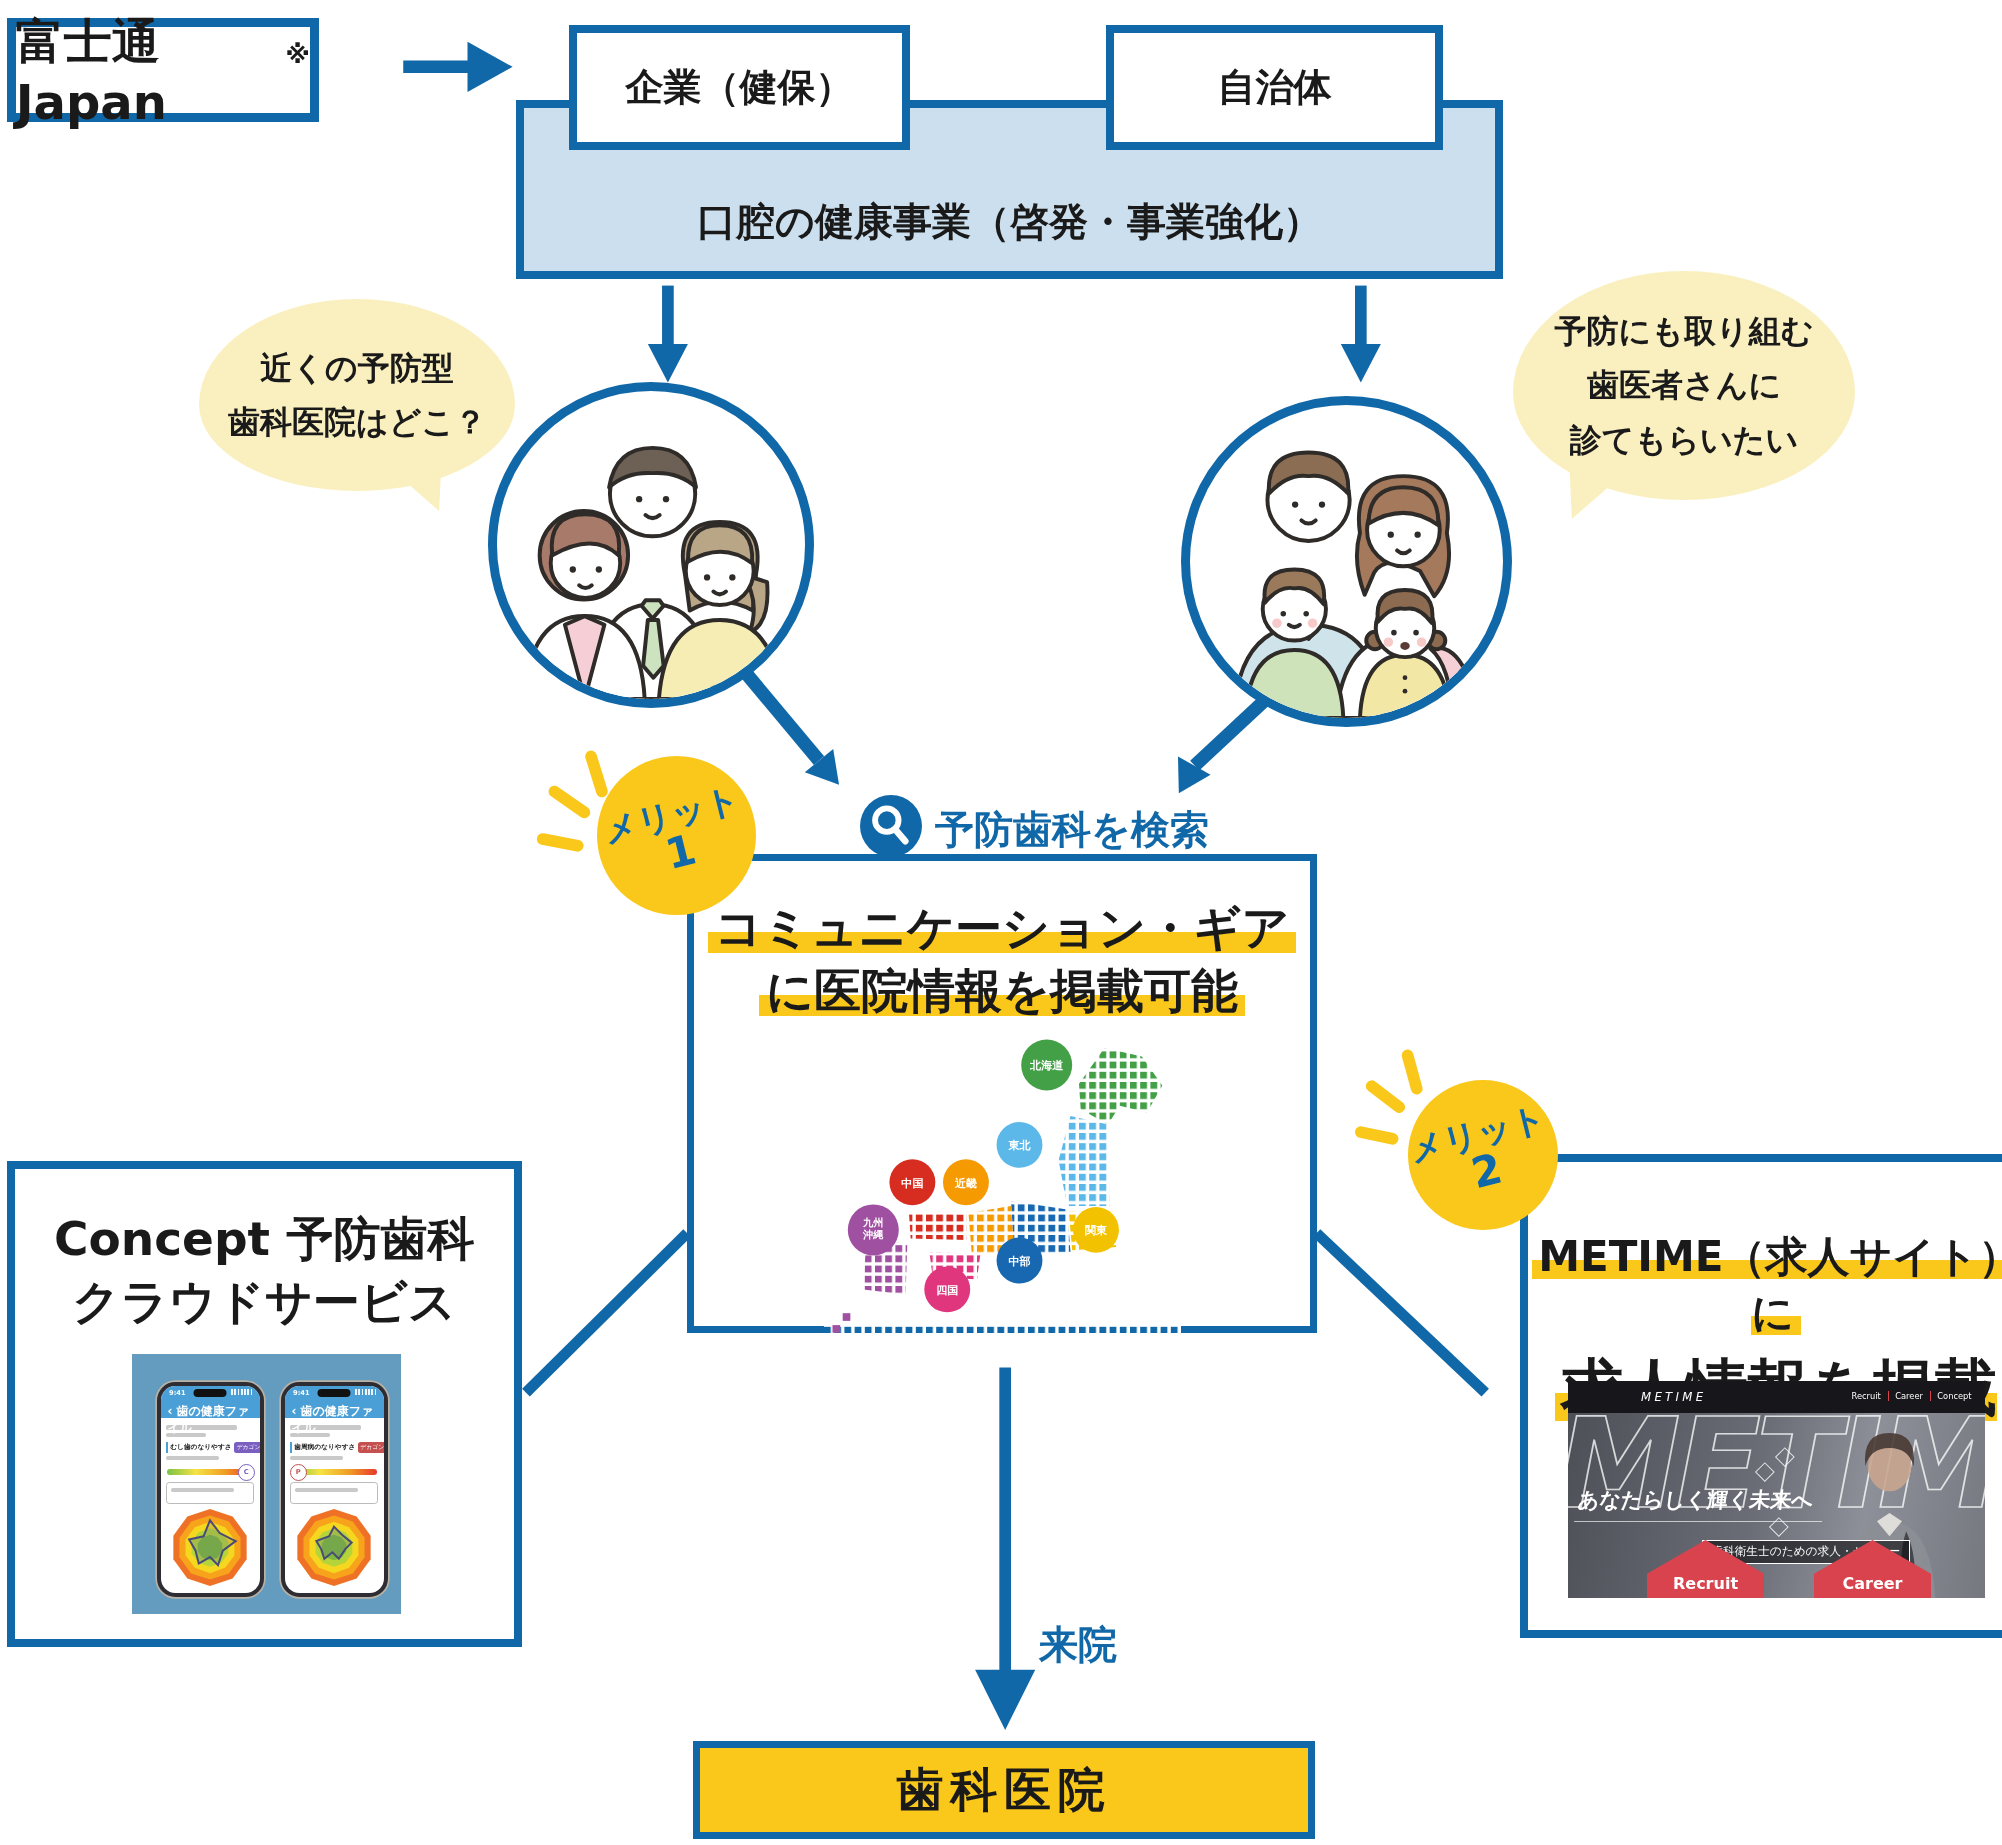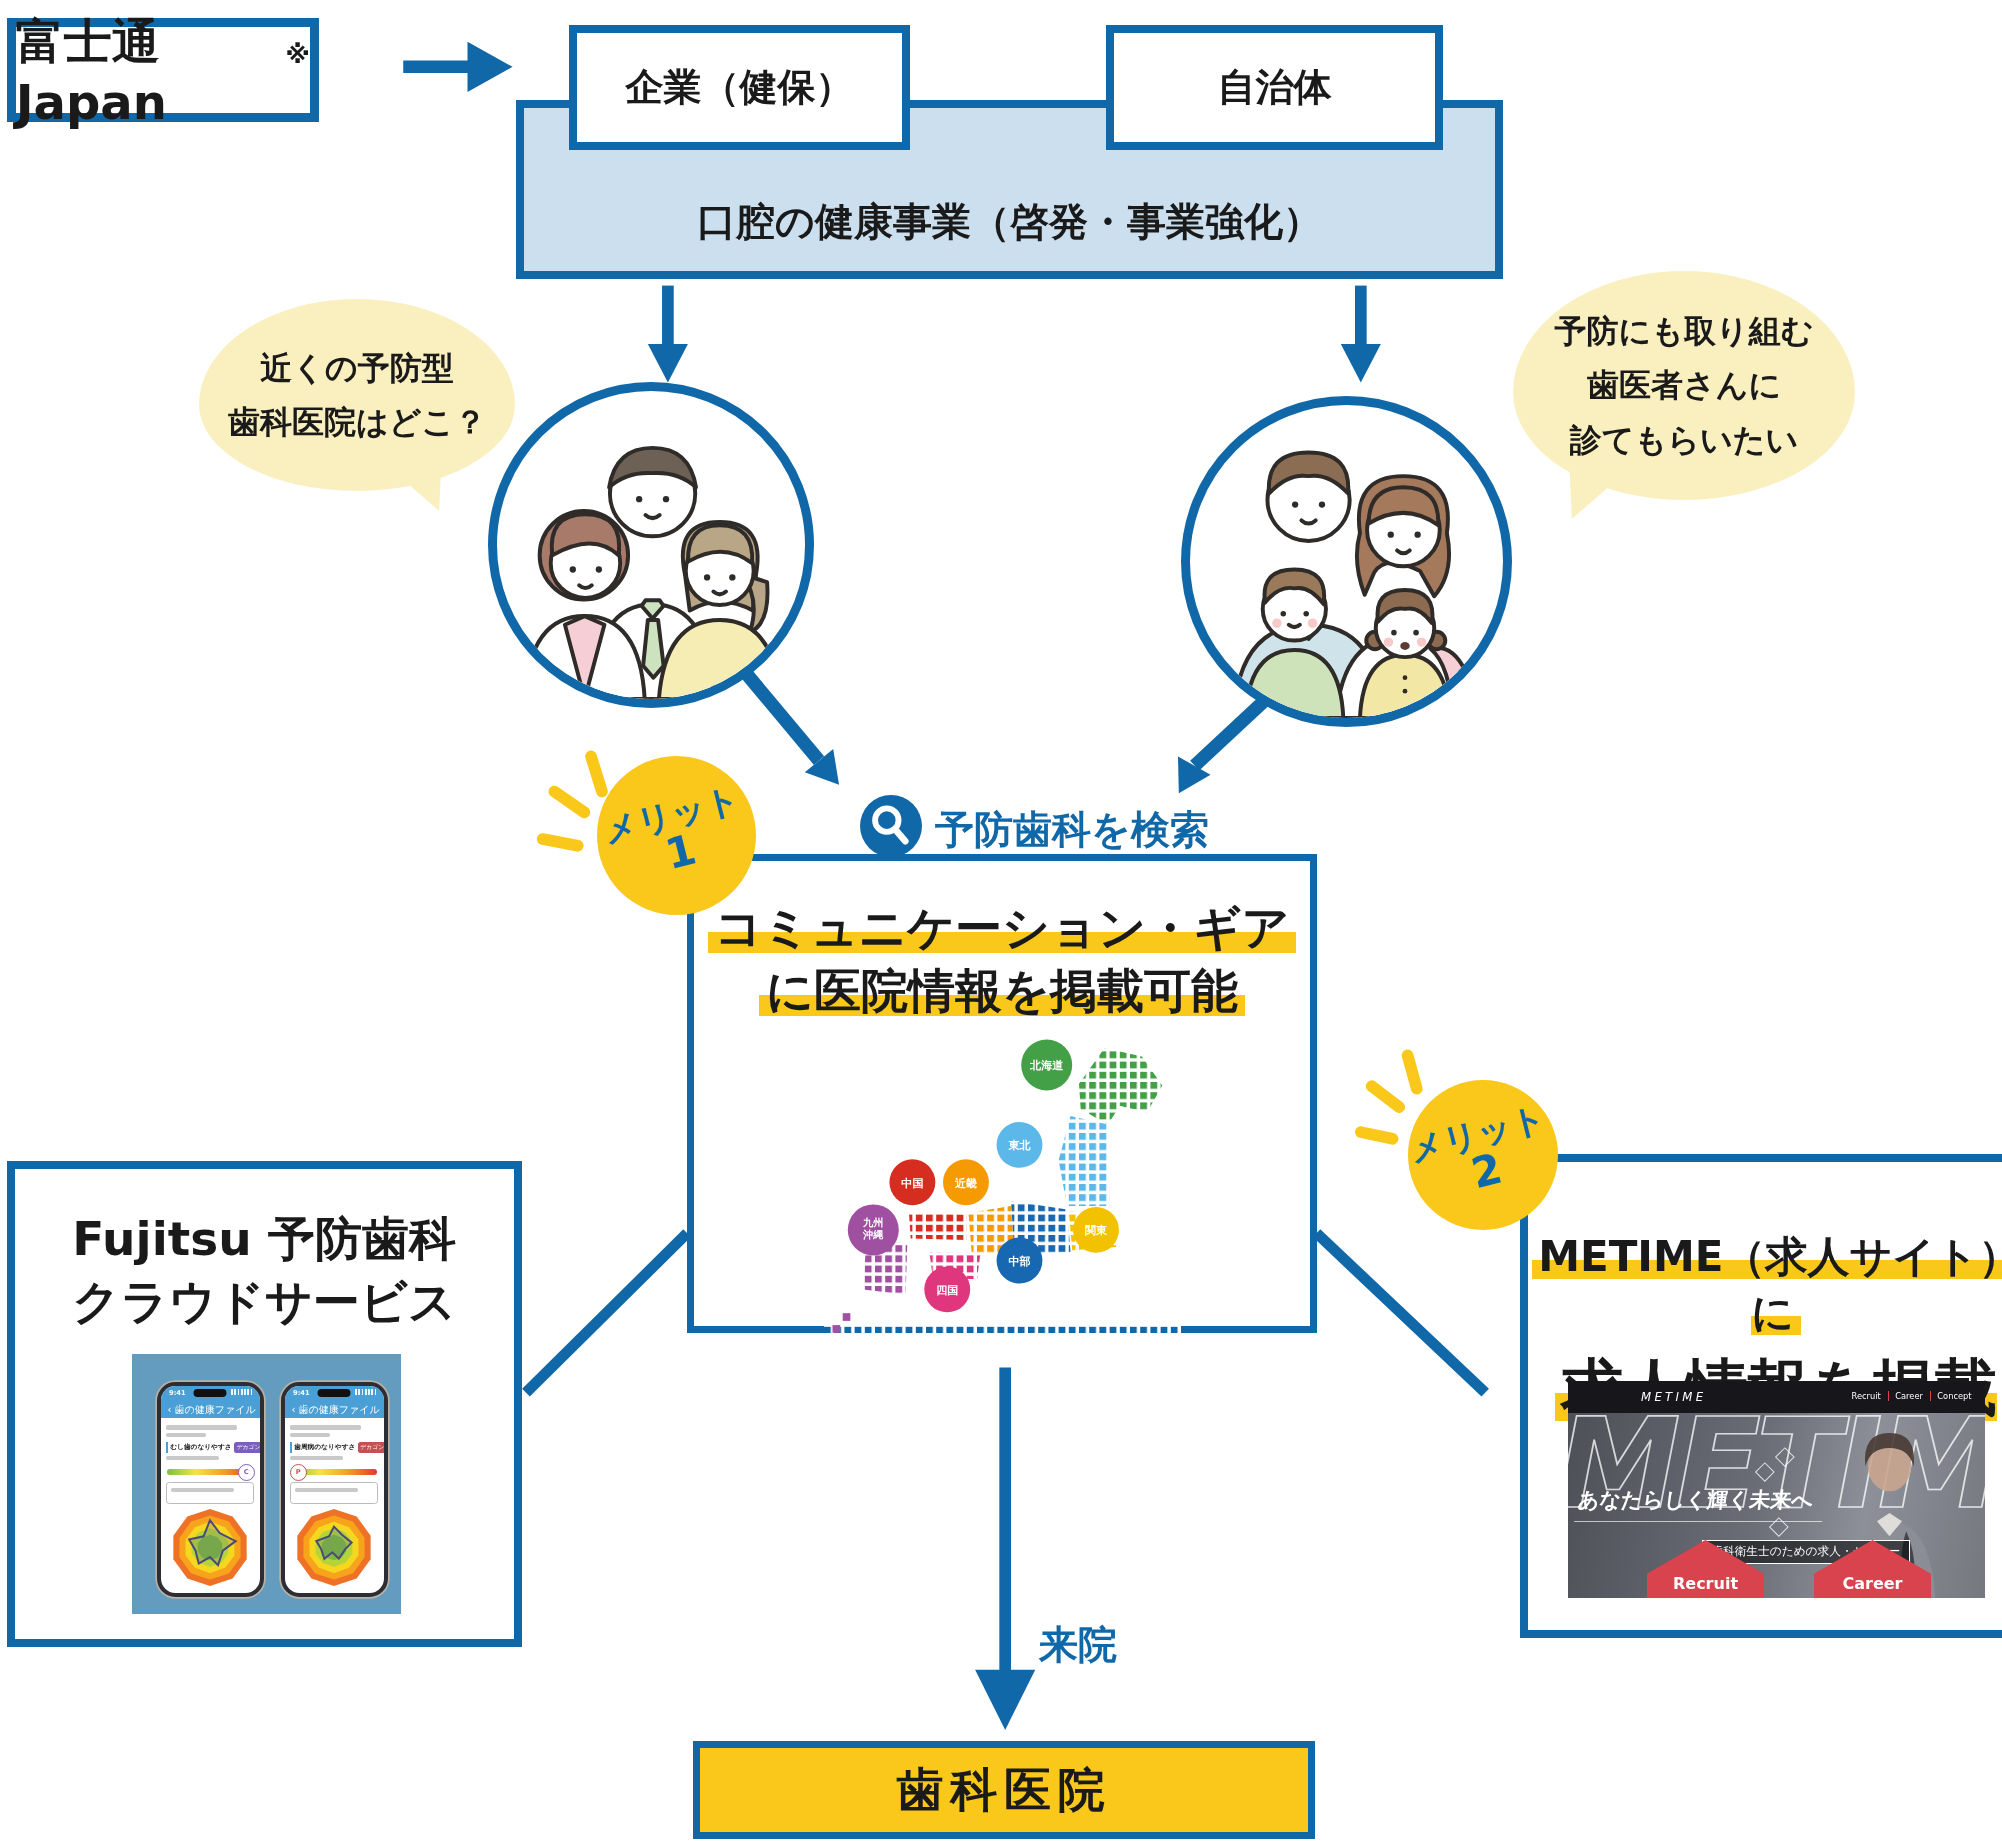--- a/index.html
+++ b/index.html
@@ -63,21 +63,21 @@
   #left-box .big-title{margin-top:38px;font-size:47px;}
   #app-panel{position:absolute;left:117px;top:185px;width:269px;height:260px;background:var(--panel_blue,#649cc0);}
   .phone{position:absolute;top:28px;width:107px;height:215px;background:#fff;border:4.2px solid #2e2d33;
          border-radius:18.4px;box-sizing:border-box;overflow:hidden;box-shadow:0 0 0 1.7px #b8b2a6;}
   #phone1{left:25px;} #phone2{left:149px;}
   .p-head{position:relative;background:var(--app_header_blue,#4aa0d6);height:32px;color:#fff;}
   .p-status{display:flex;justify-content:space-between;padding:2.5px 6.7px 0 8.3px;font-size:6.7px;font-weight:bold;}
   .p-notch{position:absolute;left:50%;top:2.5px;transform:translateX(-50%);width:33px;height:8.3px;background:#111;border-radius:5px;}
   .p-sig{display:inline-block;width:22px;height:6.7px;background:
          repeating-linear-gradient(90deg,#fff 0 1.7px,transparent 1.7px 3.3px);opacity:.9;}
-  .p-title{font-size:10px;font-weight:normal;padding:6.7px 0 0 6.7px;text-align:left;}
+  .p-title{font-size:12px;font-weight:bold;padding:6.7px 0 0 6.7px;text-align:left;}
   .p-body{padding:4.2px 5px;text-align:left;}
   .bar{height:4.2px;background:#c9c9c9;border-radius:1.7px;margin:3.3px 0;}
   .bar.w60{width:60%;} .bar.w80{width:80%;} .bar.w45{width:45%;}
   .p-section{display:flex;align-items:center;gap:2.5px;margin:5px 0 1.7px;border-left:2.5px solid var(--app_header_blue,#4aa0d6);padding-left:2.5px;}
   .p-section-label{font-size:6.7px;font-weight:bold;white-space:nowrap;}
   .p-badge{font-size:5.8px;color:#fff;border-radius:2.5px;padding:0.8px 2.5px;white-space:nowrap;}
   .gauge{position:relative;height:6.7px;border-radius:3.3px;margin:8.3px 1.7px 6.7px;
          background:linear-gradient(90deg,#7ac143,#f5e345,#f0a025,#e8372c);}
   .knob{position:absolute;top:-5px;width:15px;height:15px;background:#fff;border-radius:50%;
         font-size:6.7px;font-weight:bold;text-align:center;line-height:15px;}
@@ -337,21 +337,21 @@
     </svg>
   </div>
 
   <div class="abs" id="visit-label">来院</div>
   <div class="abs" id="dental-box">
     <span>歯科医院</span>
   </div>
 
   <div class="abs" id="left-box">
     <div class="big-title">
-      <span>Fujitsu 予防歯科</span><br>
+      <span>Concept 予防歯科</span><br>
       <span>クラウドサービス</span>
     </div>
     <div id="app-panel">
 
       <div class="phone" id="phone1">
         <div class="p-head">
           <div class="p-notch"></div>
           <div class="p-status">
             <span>9:41</span>
             <span class="p-sig"></span>

